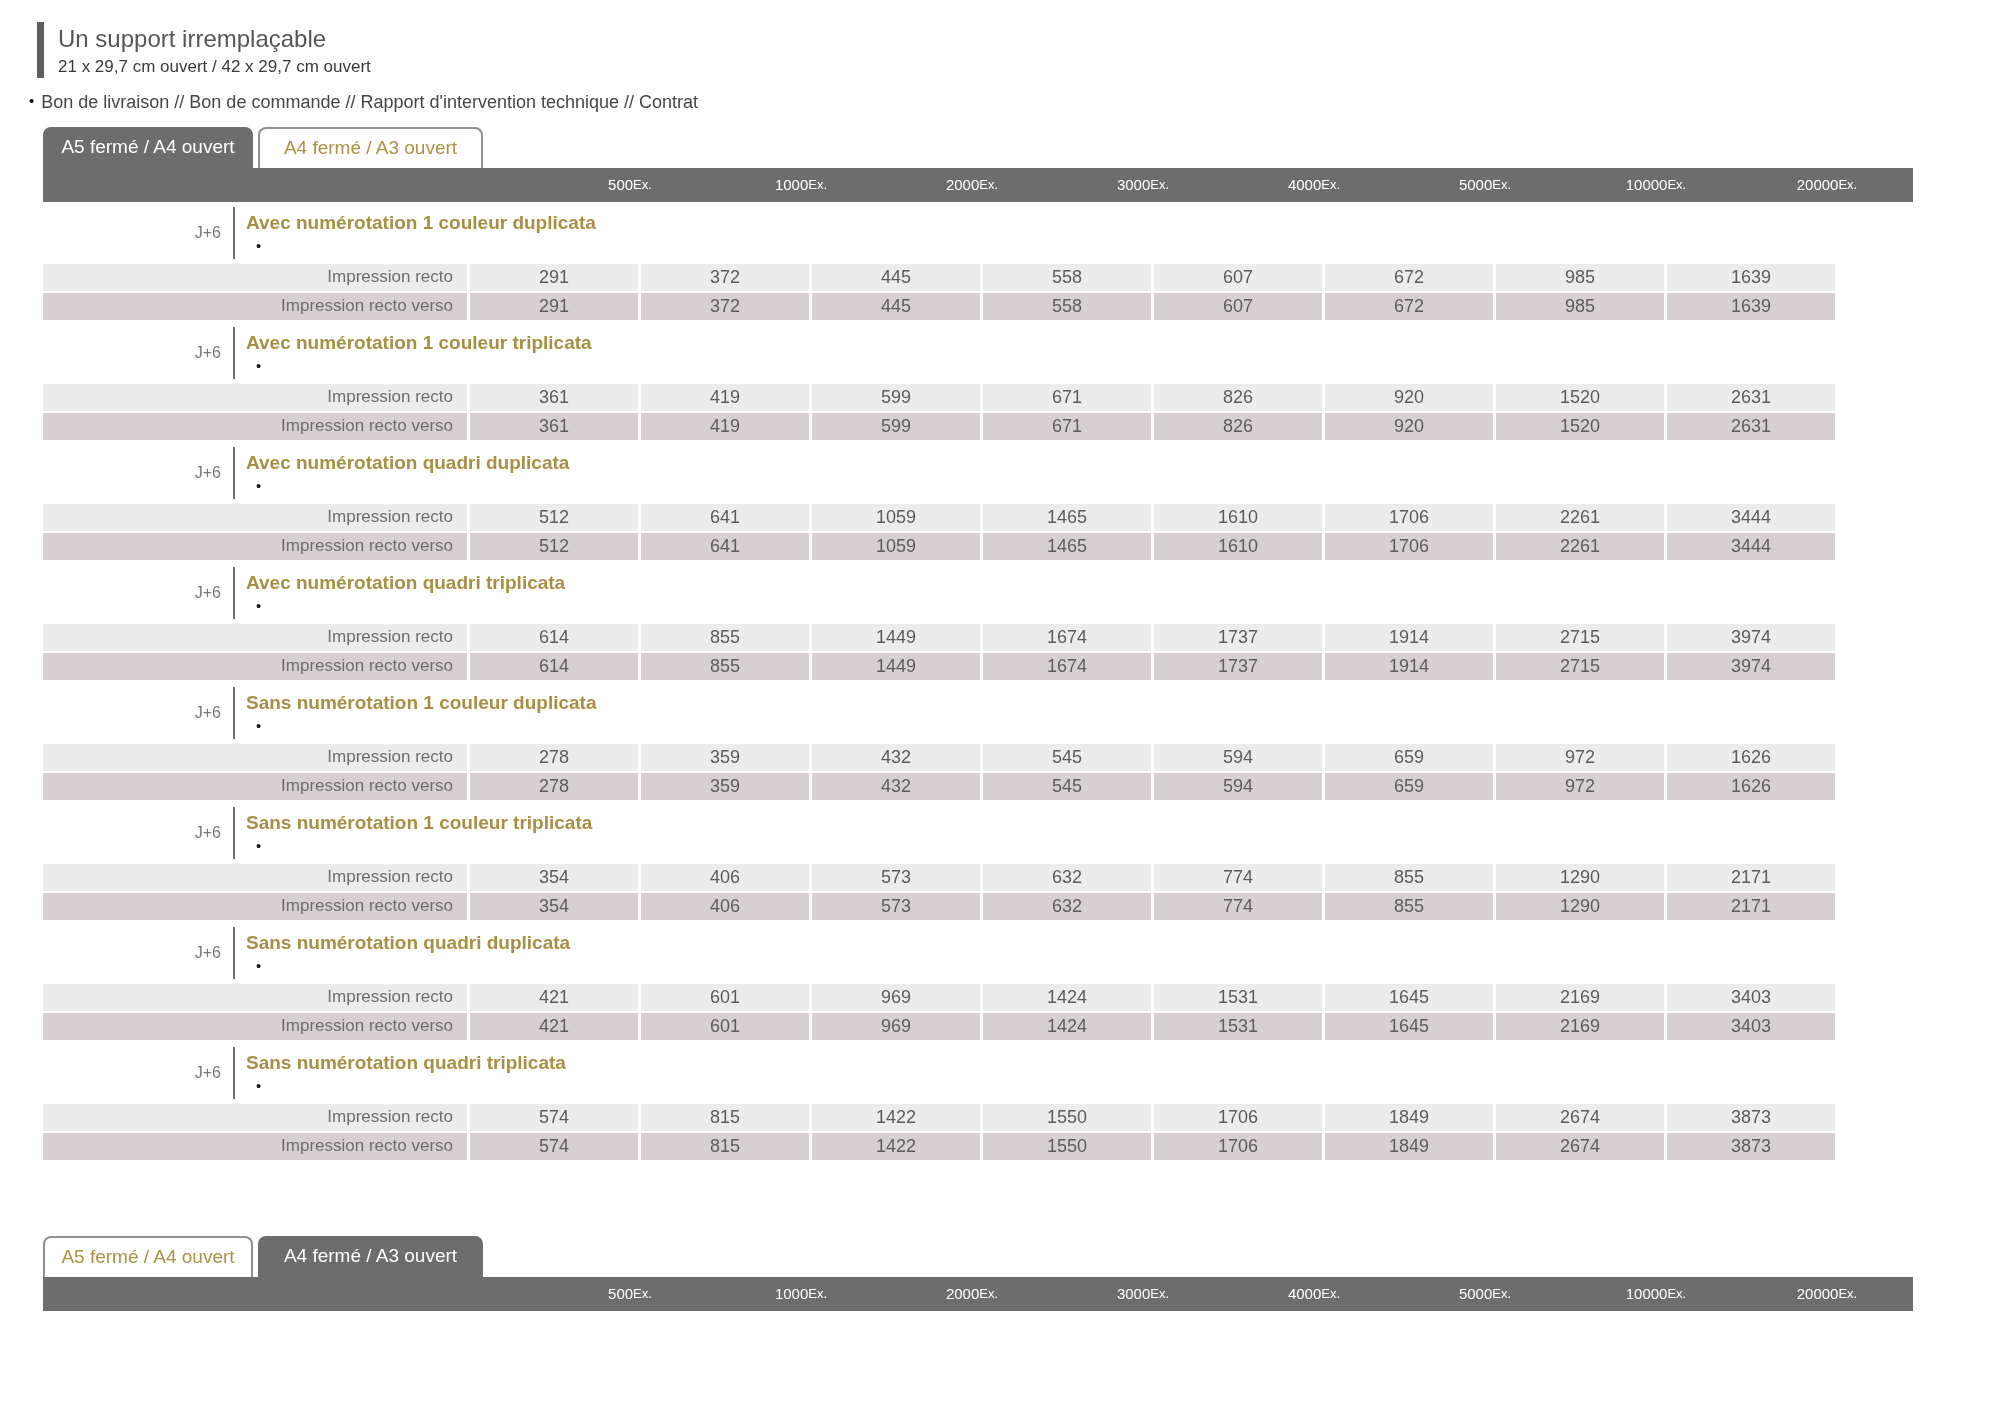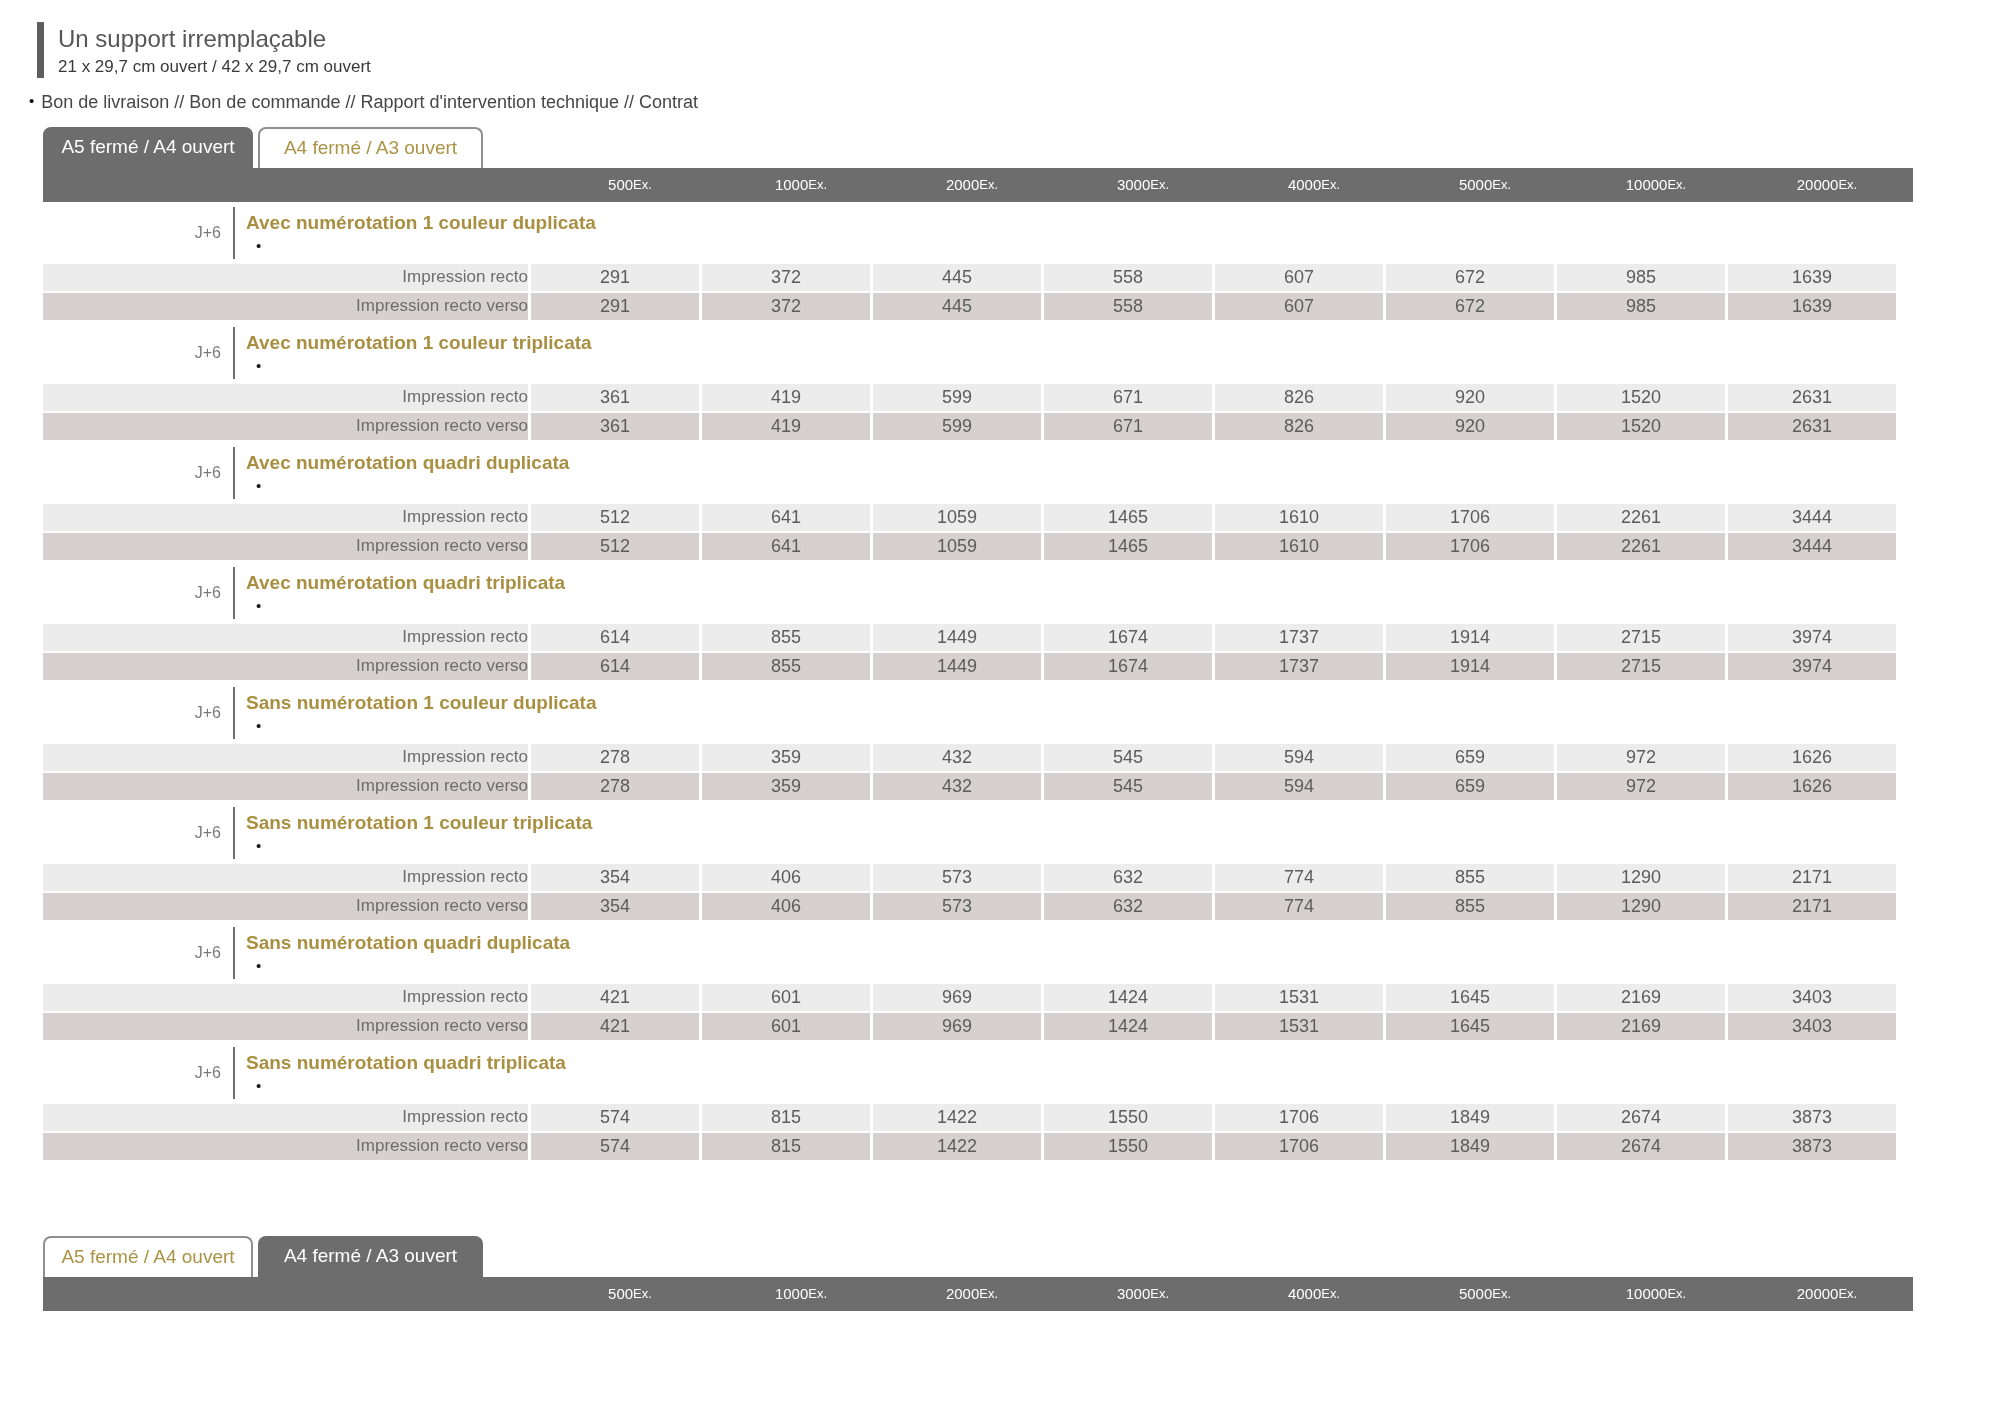--- a/index.html
+++ b/index.html
@@ -49,21 +49,21 @@
   .section-header { height:62px; display:flex; align-items:center; padding-left:132px; }
   .j6 { width:58px; text-align:right; padding-right:12px; font-size:16px; color:#7b7b7b; }
   .vline { width:2px; height:52px; background:#6d6d6d; }
   .title-block { padding-left:11px; }
   .stitle { font-size:19px; font-weight:bold; color:#a98f41; line-height:1.15; }
   .sdot { font-size:15px; color:#1a1a1a; line-height:1; margin:4px 0 0 10px; }
 
   .row { display:flex; margin-bottom:2px; }
   .cell { height:27px; display:flex; align-items:center; }
   .cell.label {
-    width:485px; justify-content:flex-end; 
+    width:424px; justify-content:flex-end; padding-right:14px;
     font-size:17px; color:#6d6d6d;
   }
   .cell.val { width:168px; margin-left:3px; justify-content:center; font-size:18px; color:#5c5c5c; }
   .row-recto .cell { background:#ececec; }
   .row-verso .cell { background:#d7d0d0; }
 </style>
 </head>
 <body>
 
 <div class="page">

